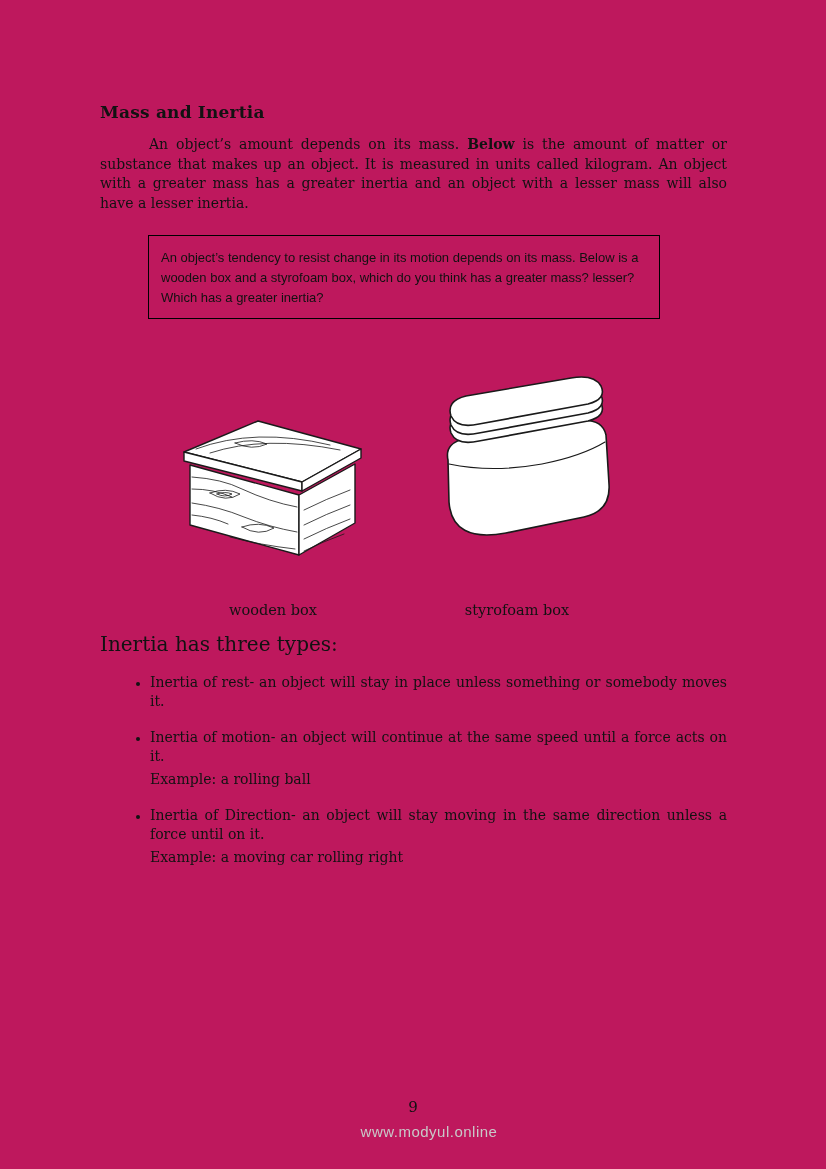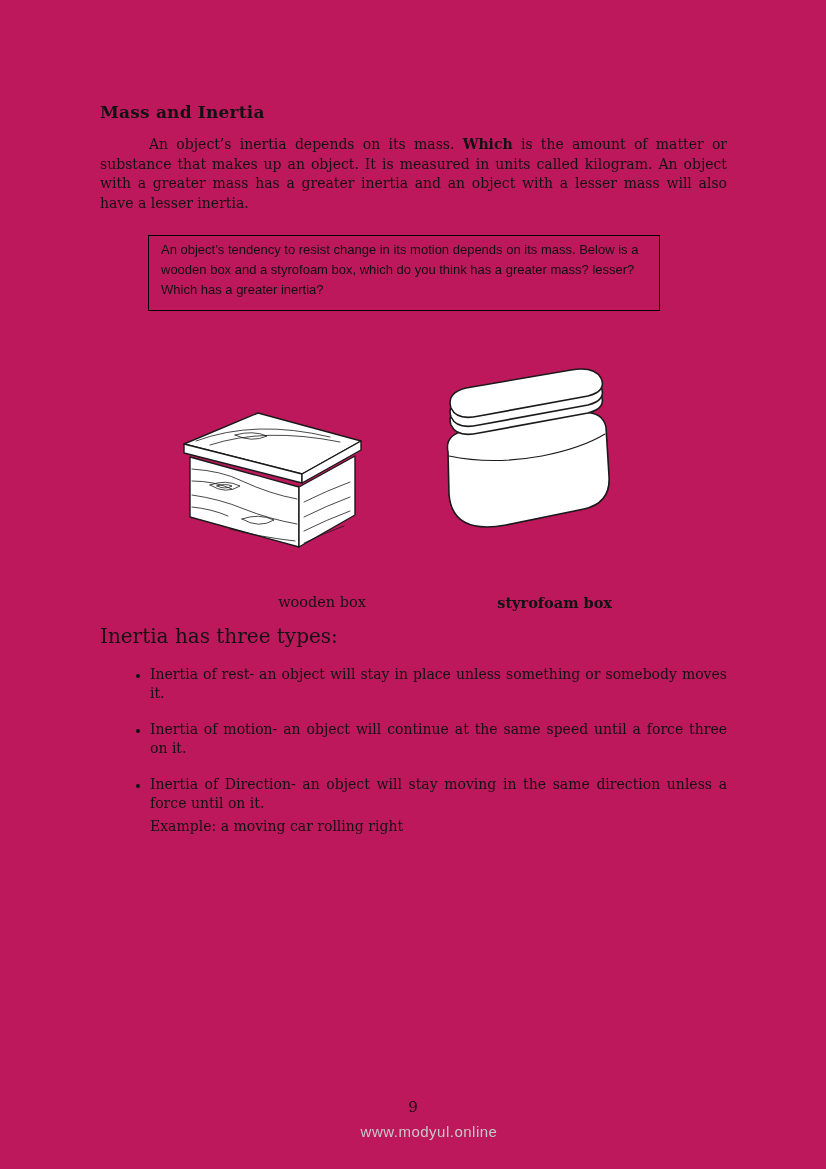--- a/index.html
+++ b/index.html
@@ -24,40 +24,40 @@
     margin-top: 13px;
     font-size: 14px;
     line-height: 19.6px;
     text-align: justify;
     text-indent: 49px;
   }
   .callout {
     margin: 22px 0 0 48px;
     width: 512px;
     border: 1px solid #000;
-    padding: 4px 12px 10px 12px;
+    padding: 12px 12px 10px 12px;
     font-family: "Liberation Sans", sans-serif;
     font-size: 13px;
     line-height: 20px;
     color: #111;
   }
   .figure-area {
     position: relative;
     height: 300px;
   }
   .svg-wood { position: absolute; left: 80px; top: 96px; }
   .svg-foam { position: absolute; left: 337px; top: 53px; }
   .fig-caption {
     position: absolute;
     top: 283px;
     font-size: 14.5px;
-    text-align: right;
+    text-align: center;
   }
   .cap-wood { left: 80px; width: 186px; }
-  .cap-foam { left: 322px; width: 190px; font-weight: bold; }
+  .cap-foam { left: 322px; width: 190px; }
   .h2-title {
     margin-top: 46px;
     font-size: 17px;
     font-weight: bold;
     letter-spacing: 0.2px;
   }
   .intro-line {
     margin-top: 16px;
     font-size: 20px;
     line-height: 19.6px;
@@ -98,21 +98,21 @@
   svg .foam { fill: #ffffff; stroke: #1a1a1a; stroke-width: 1.6; stroke-linejoin: round; }
   svg .rimline { fill: none; stroke: #1a1a1a; stroke-width: 1.1; stroke-linecap: round; }
 </style>
 </head>
 <body>
 
 <div class="page">
 
   <h1 class="h-title">Mass and Inertia</h1>
 
-  <p class="body-par"><span>An object’s inertia depends on its mass. </span><b>Which</b><span> is the amount of matter or substance that makes up an object. It is measured in units called kilogram. An object with a greater mass has a greater inertia and an object with a lesser mass will also have a lesser inertia.</span></p>
+  <p class="body-par"><span>An object’s amount depends on its mass. </span><b>Below</b><span> is the amount of matter or substance that makes up an object. It is measured in units called kilogram. An object with a greater mass has a greater inertia and an object with a lesser mass will also have a lesser inertia.</span></p>
 
   <div class="callout">
     <span>An object’s tendency to resist change in its motion depends on its mass. Below is a wooden box and a styrofoam box, which do you think has a greater mass? lesser?  Which has a greater inertia?</span>
   </div>
 
   <div class="figure-area">
 
     <svg class="svg-wood" width="186" height="146" viewBox="0 0 186 146" xmlns="http://www.w3.org/2000/svg">
 
       <polygon class="outline" points="4,37 78,6 181,34 122,67"></polygon>
@@ -158,21 +158,22 @@
   </div>
 
 
   <p class="intro-line">Inertia has three types:</p>
 
   <ul class="types-list">
     <li>
       <span class="li-text">Inertia of rest- an object will stay in place unless something or somebody moves it.</span>
     </li>
     <li>
-      <span class="li-text">Inertia of motion- an object will continue at the same speed until a force three on it.</span>
+      <span class="li-text">Inertia of motion- an object will continue at the same speed until a force acts on it.</span>
+      <span class="li-example">Example: a rolling ball</span>
     </li>
     <li>
       <span class="li-text">Inertia of Direction- an object will stay moving in the same direction unless a force until on it.</span>
       <span class="li-example">Example: a moving car rolling right</span>
     </li>
   </ul>
 
   <div class="page-number">9</div>
   <div class="watermark">www.modyul.online</div>
 

